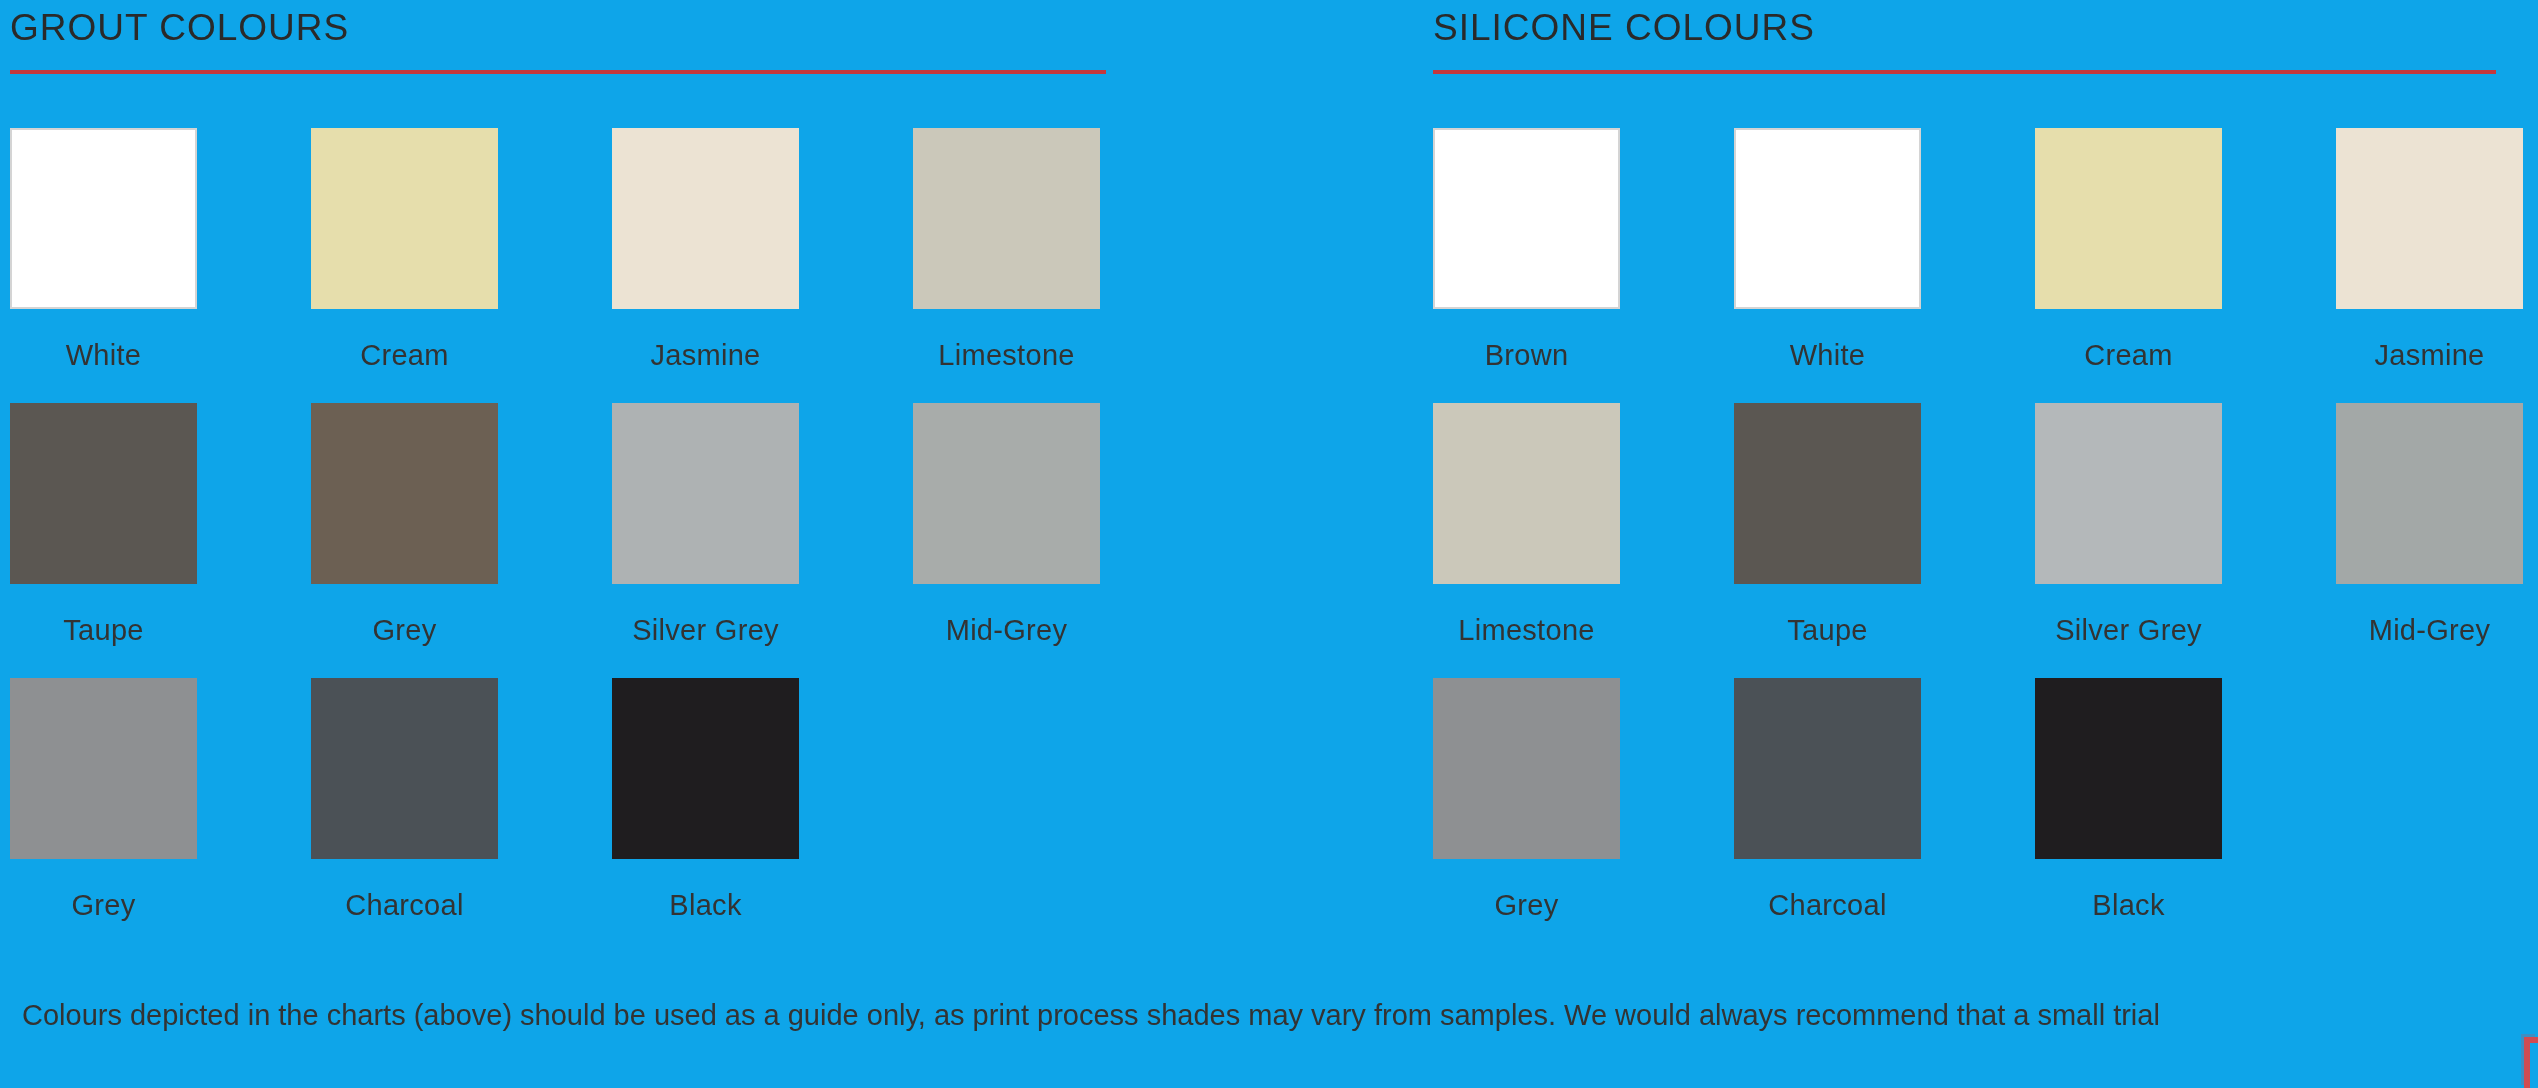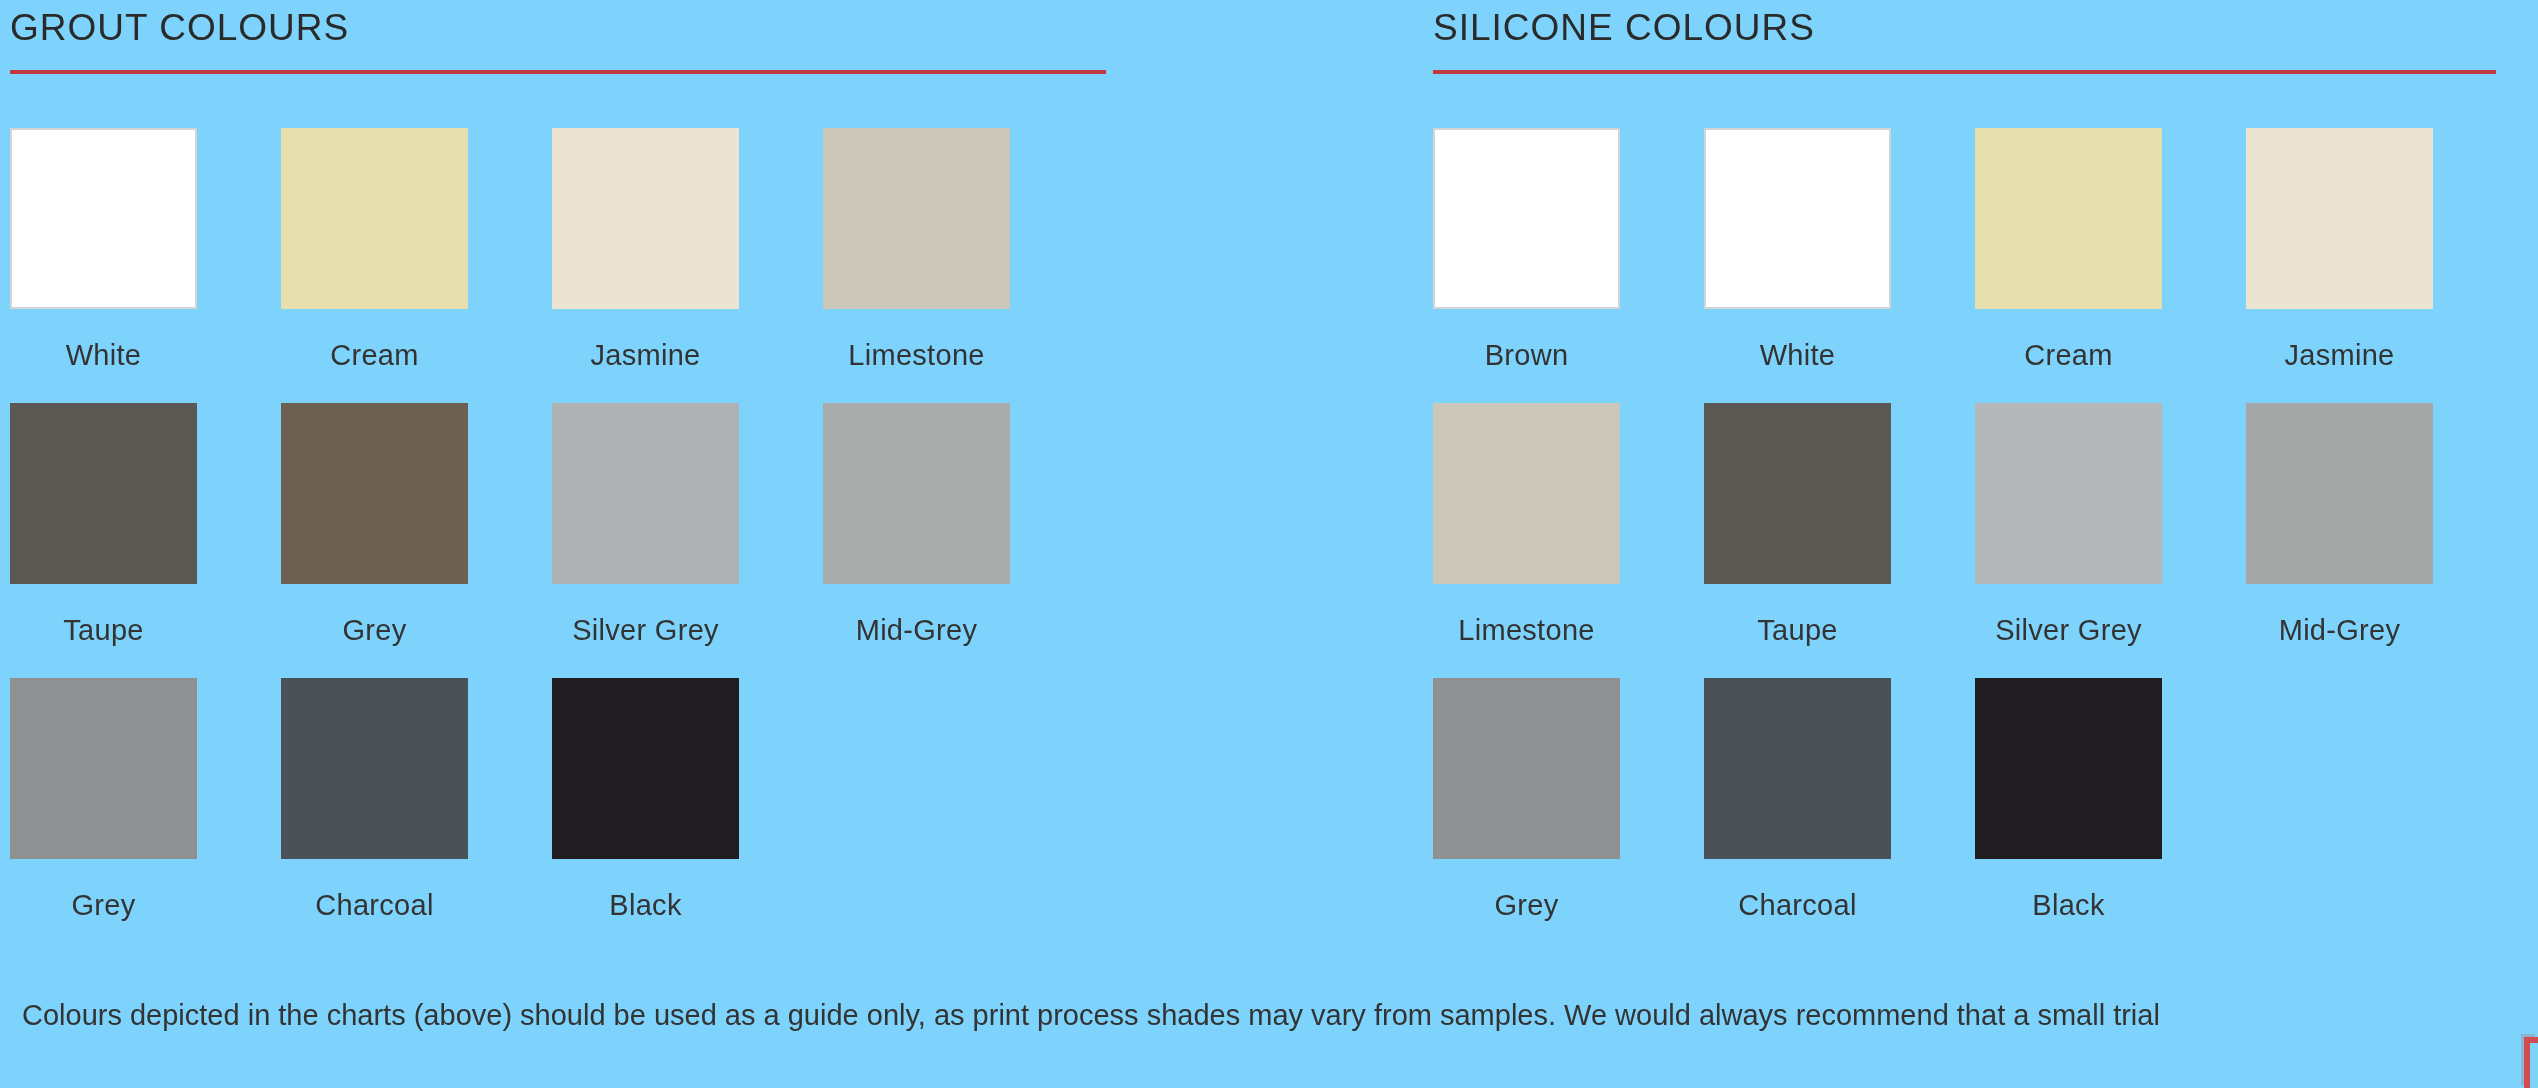--- a/index.html
+++ b/index.html
@@ -1,20 +1,20 @@
 <!DOCTYPE html>
 <html><head>
 <meta charset="utf-8">
 <style>
   html, body { margin: 0; padding: 0; background: #ffffff; }
   .page {
     position: relative;
     width: 2538px;
     height: 1088px;
-    background: #7dd3fc;
+    background: #0ea5e9;
     overflow: hidden;
     font-family: "Liberation Sans", sans-serif;
   }
 
   .colour-section { position: absolute; top: 6px; }
   .section-grout    { left: 10px;   width: 1096px; }
   .section-silicone { left: 1433px; width: 1063px; }
 
   .section-title {
     margin: 0;
@@ -28,21 +28,21 @@
   .red-rule {
     height: 4px;
     margin-top: 20px;
     background: #c4383d;
   }
 
   .swatch-grid {
     margin-top: 54px;
     display: grid;
     grid-template-columns: repeat(4, 187px);
-    column-gap: 84px;
+    column-gap: 114px;
     grid-auto-rows: 275px;
   }
 
   .swatch-cell { width: 187px; }
 
   .swatch {
     width: 187px;
     height: 181px;
     box-sizing: border-box;
   }

